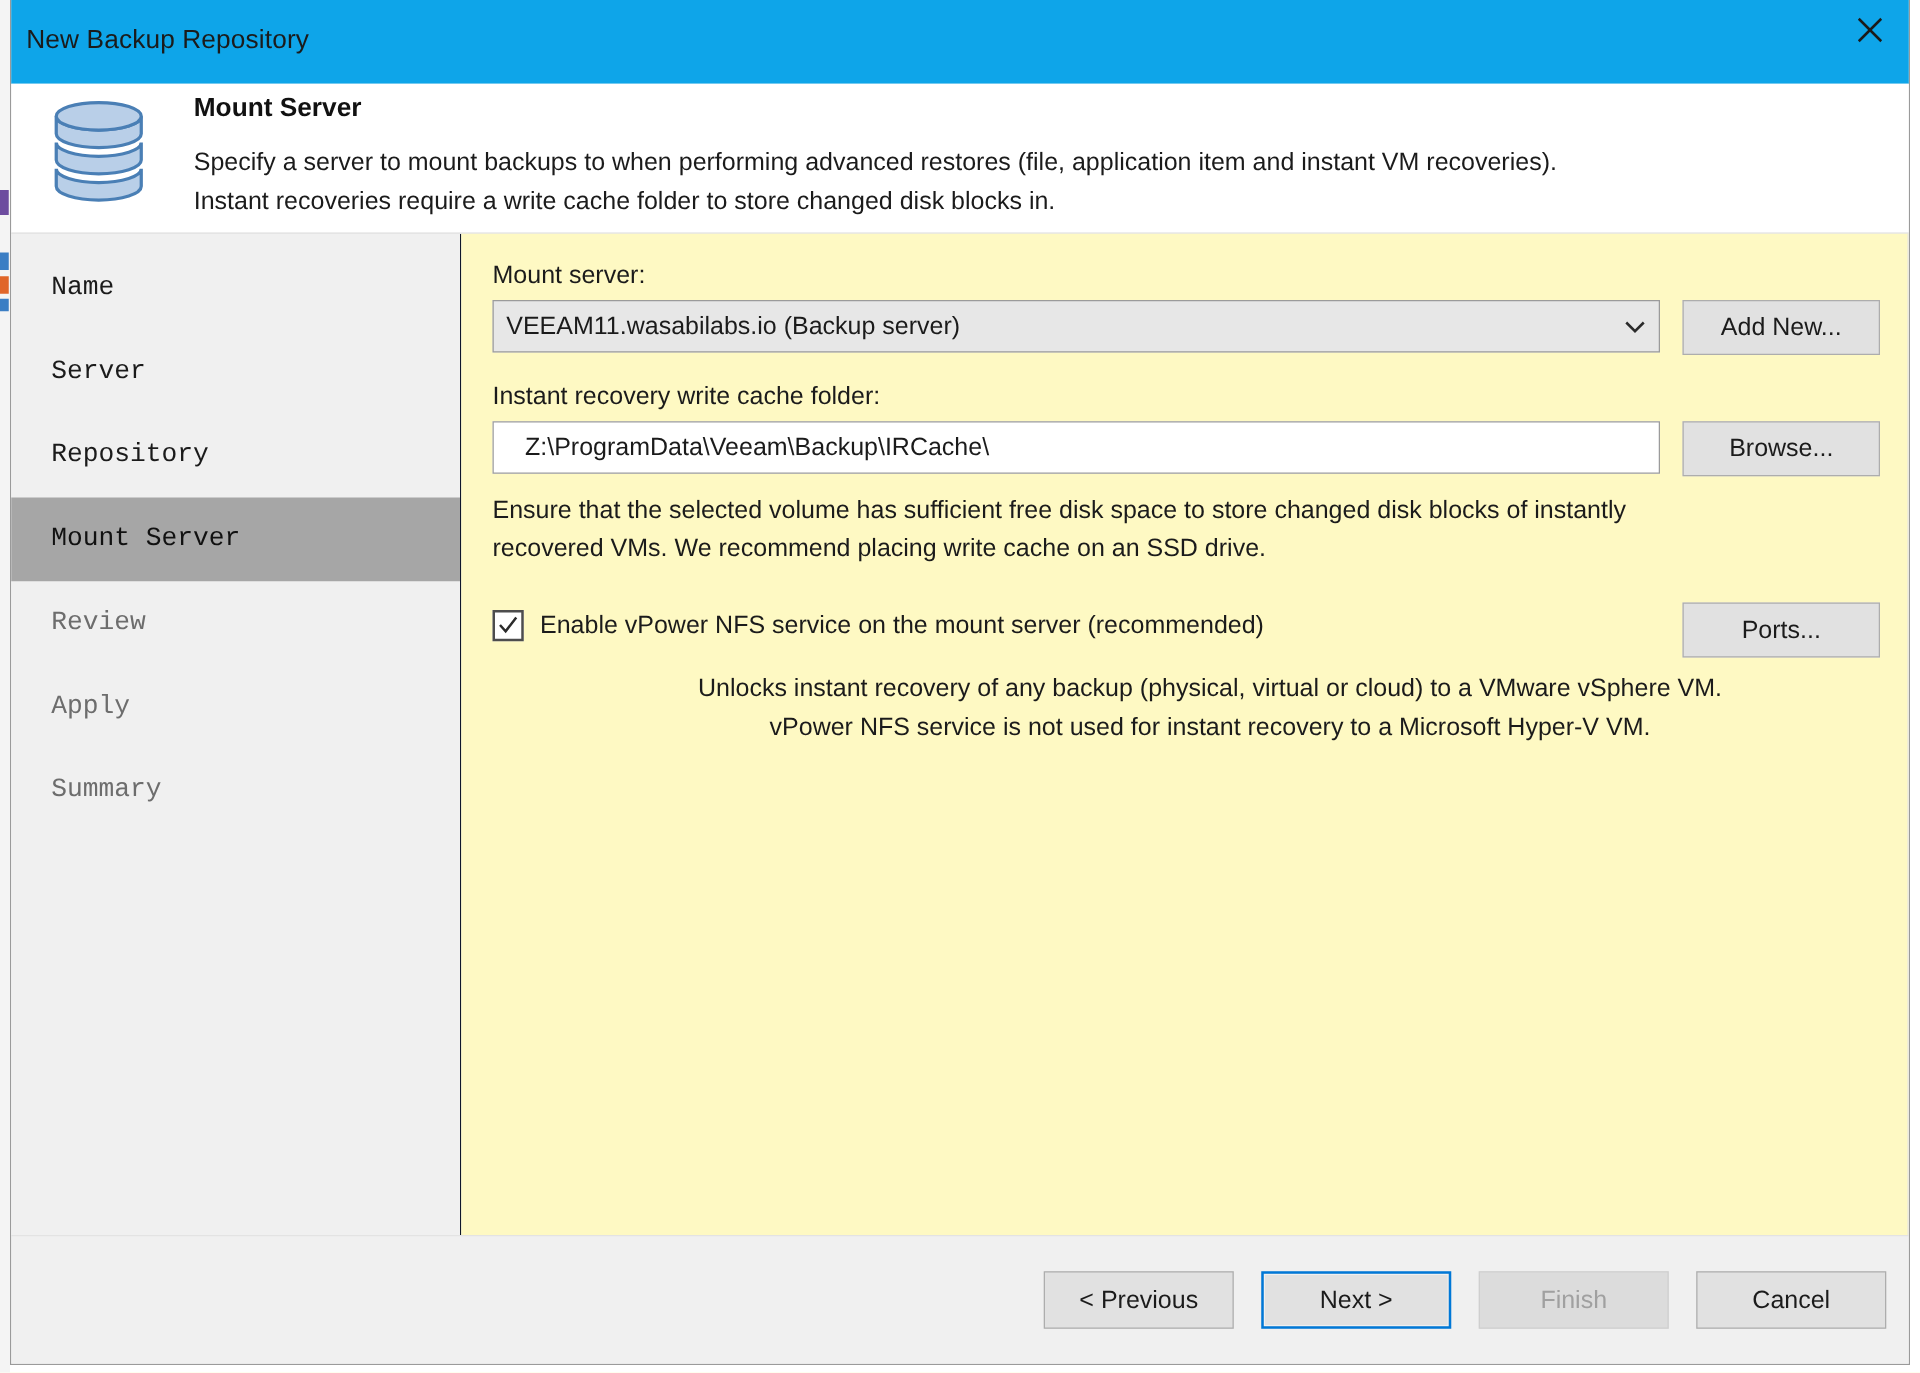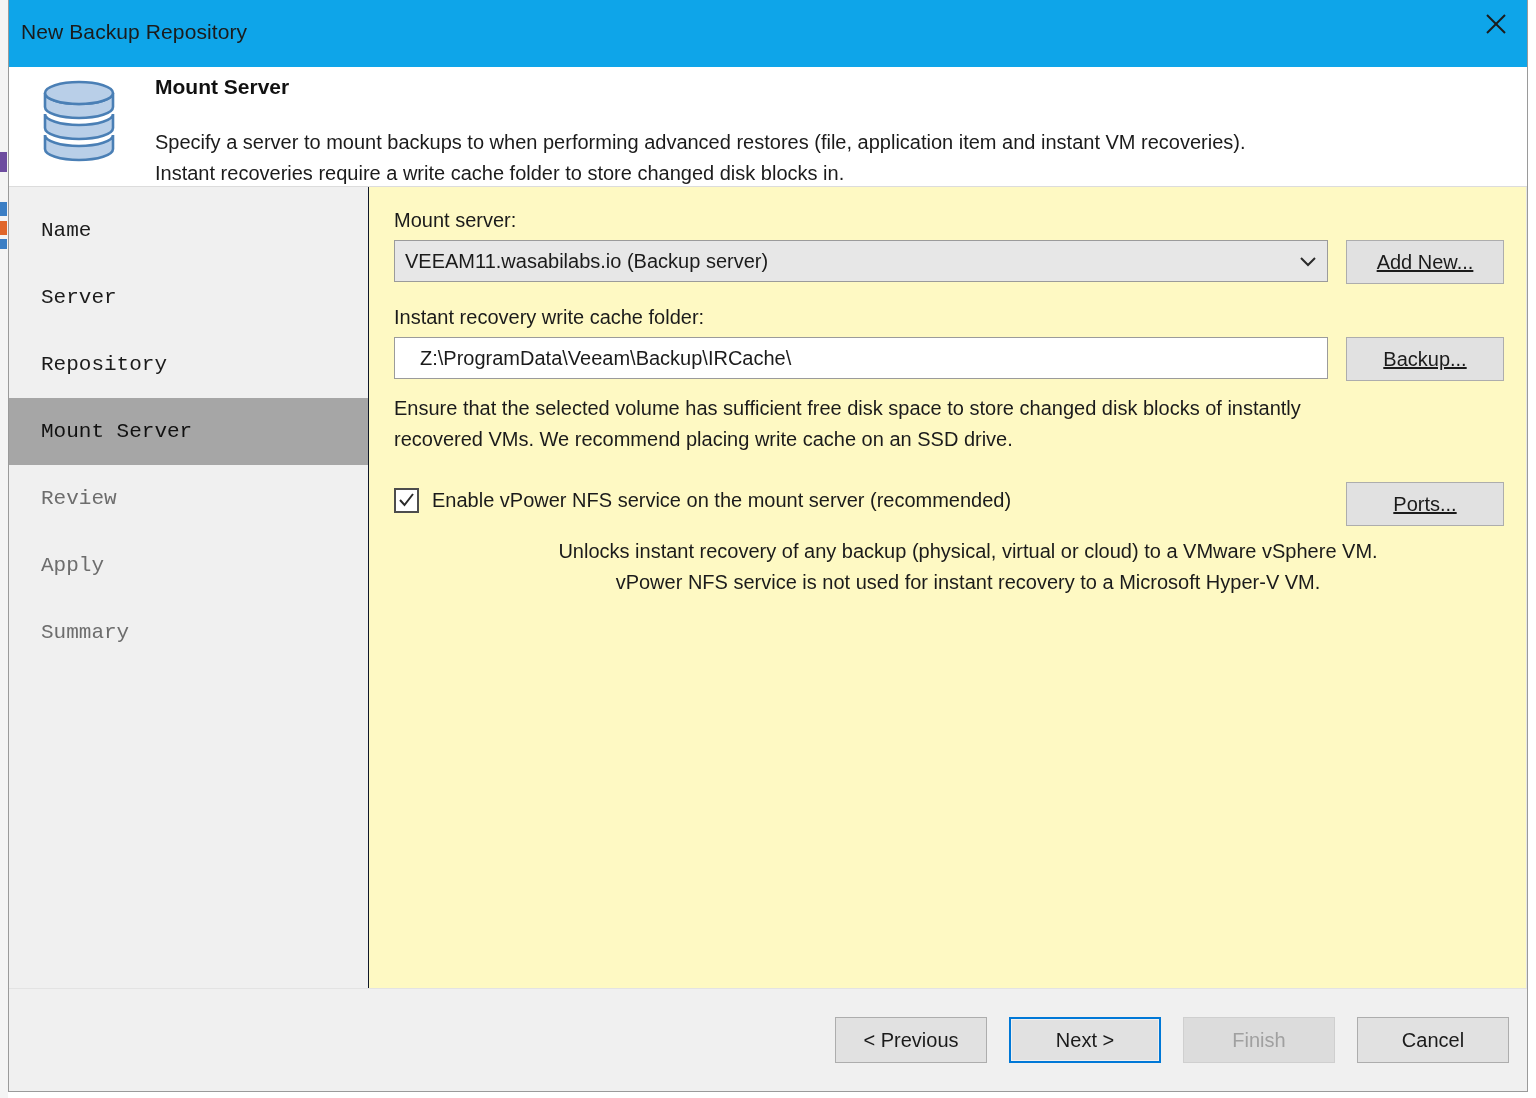--- a/index.html
+++ b/index.html
@@ -76,21 +76,21 @@
   }
   .header-title {
     position: absolute;
     left: 146px; top: 8px;
     font-size: 21px;
     font-weight: bold;
     color: #111111;
   }
   .header-sub {
     position: absolute;
-    left: 146px; top: 60px;
+    left: 146px; top: 48px;
     font-size: 20px;
     color: #1b1b1b;
     line-height: 31px;
     white-space: nowrap;
   }
 
   
   .body {
     display: flex;
     flex: 1 1 auto;
@@ -186,21 +186,20 @@
   .btn {
     background: #e1e1e1;
     border: 1px solid #adadad;
     font-family: "Liberation Sans", sans-serif;
     font-size: 20px;
     color: #1b1b1b;
     cursor: pointer;
     display: flex;
     align-items: center;
     justify-content: center;
-    text-decoration: underline;
   }
   .side-btn { width: 158px; height: 44px; flex: 0 0 158px; }
 
   .hint {
     margin-top: 12px;
     font-size: 20px;
     color: #1b1b1b;
     line-height: 31px;
     max-width: 1105px;
   }
@@ -334,21 +333,21 @@
           </span>
         </div>
         <button class="btn side-btn">Add New...</button>
       </div>
 
       <div class="field-label" style="margin-top:22px;">Instant recovery write cache folder:</div>
       <div class="row">
         <div class="textbox">
           <input type="text" value="Z:\ProgramData\Veeam\Backup\IRCache\" style="">
         </div>
-        <button class="btn side-btn">Backup...</button>
+        <button class="btn side-btn">Browse...</button>
       </div>
 
       <div class="hint">
         <div>Ensure that the selected volume has sufficient free disk space to store changed disk blocks of instantly</div>
         <div>recovered VMs. We recommend placing write cache on an SSD drive.</div>
       </div>
 
       <div class="check-row">
         <div class="check-left">
           <span class="checkbox">

